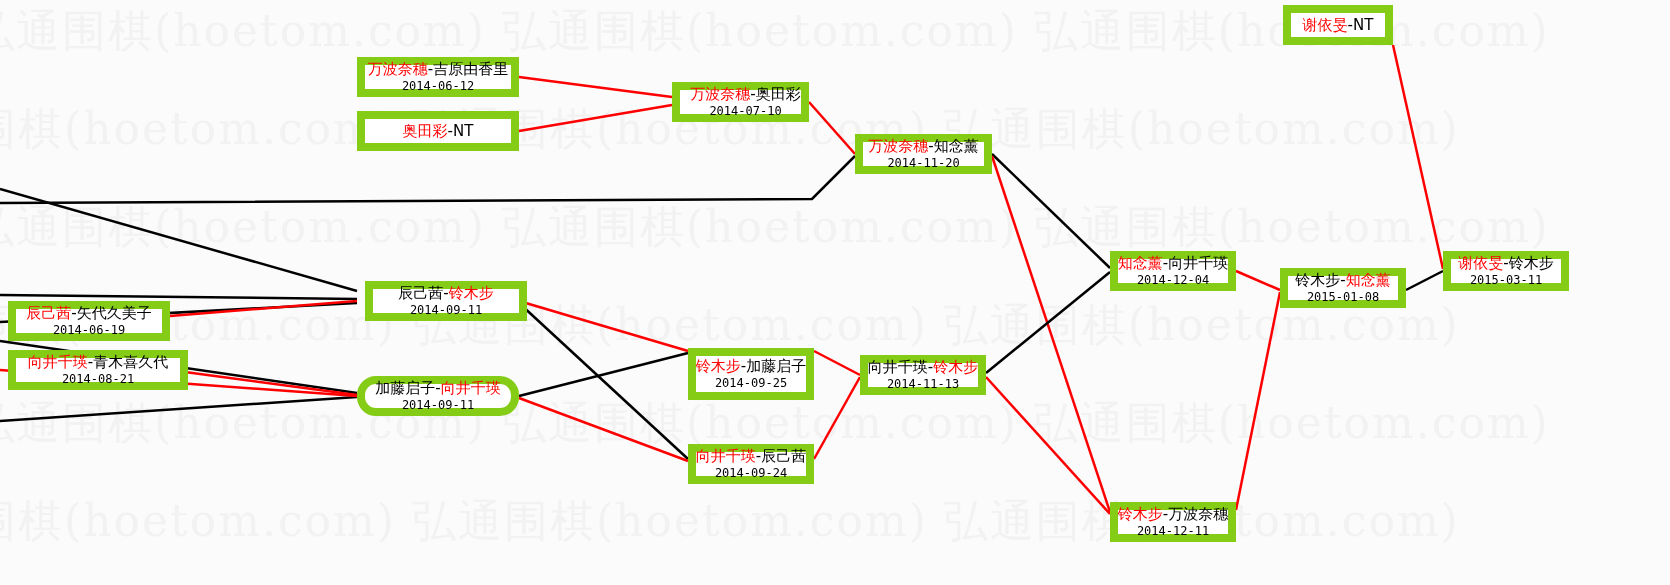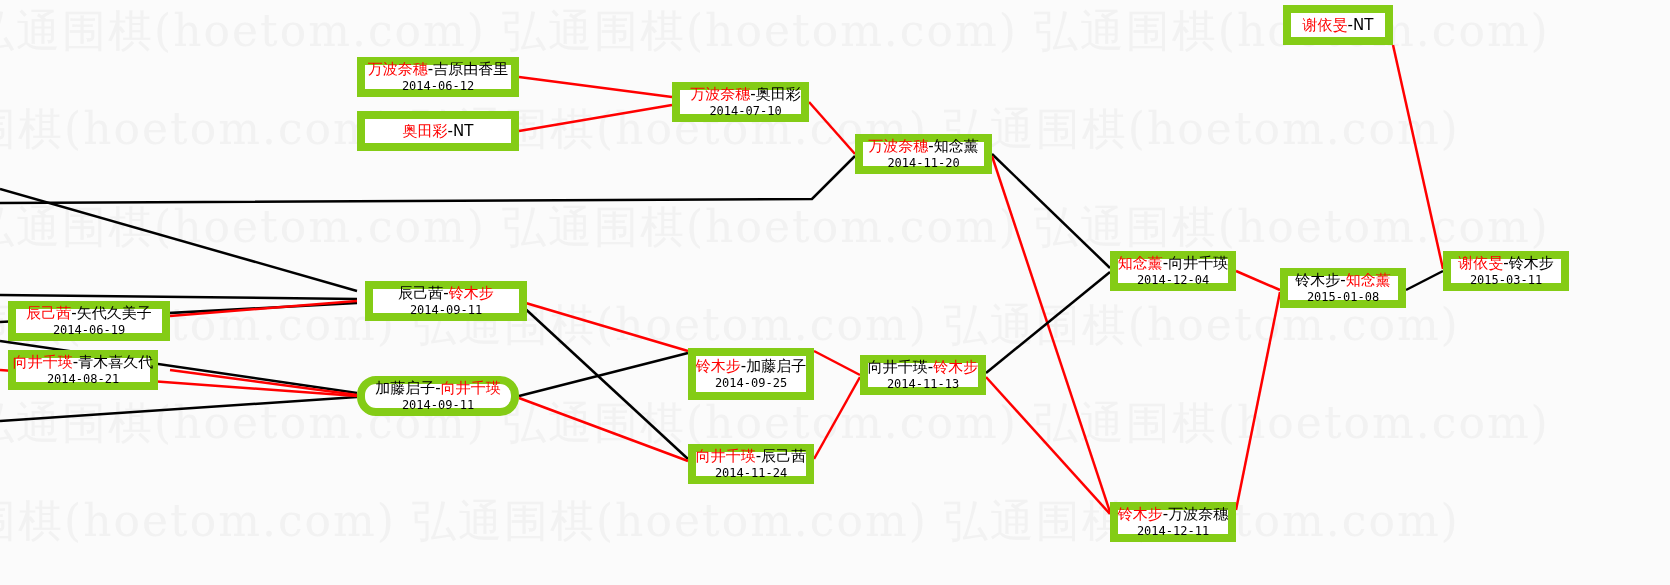--- a/index.html
+++ b/index.html
@@ -88,39 +88,39 @@
         <div class="dt">2014-07-10</div>
       </div>
       <div class="node" style="left: 855px; top: 134px; width: 137px; height: 40px;">
         <div class="ttl"><span class="r">万波奈穗</span><span>-</span><span>知念薰</span></div>
         <div class="dt">2014-11-20</div>
       </div>
       <div class="node" style="left: 8px; top: 301px; width: 162px; height: 40px;">
         <div class="ttl"><span class="r">辰己茜</span><span>-</span><span>矢代久美子</span></div>
         <div class="dt">2014-06-19</div>
       </div>
-      <div class="node" style="left: 8px; top: 350px; width: 150px; height: 40px;">
+      <div class="node" style="left: 8px; top: 350px; width: 180px; height: 40px;">
         <div class="ttl"><span class="r">向井千瑛</span><span>-</span><span>青木喜久代</span></div>
         <div class="dt">2014-08-21</div>
       </div>
       <div class="node" style="left: 365px; top: 281px; width: 162px; height: 40px;">
         <div class="ttl"><span>辰己茜</span><span>-</span><span class="r">铃木步</span></div>
         <div class="dt">2014-09-11</div>
       </div>
       <div class="node" style="left: 357px; top: 376px; width: 162px; height: 40px; border-radius: 19px;">
         <div class="ttl"><span>加藤启子</span><span>-</span><span class="r">向井千瑛</span></div>
         <div class="dt">2014-09-11</div>
       </div>
       <div class="node" style="left: 688px; top: 348px; width: 126px; height: 52px;">
         <div class="ttl"><span class="r">铃木步</span><span>-</span><span>加藤启子</span></div>
         <div class="dt">2014-09-25</div>
       </div>
       <div class="node" style="left: 688px; top: 444px; width: 126px; height: 40px;">
         <div class="ttl"><span class="r">向井千瑛</span><span>-</span><span>辰己茜</span></div>
-        <div class="dt">2014-11-24</div>
+        <div class="dt">2014-09-24</div>
       </div>
       <div class="node" style="left: 860px; top: 355px; width: 126px; height: 40px;">
         <div class="ttl"><span>向井千瑛</span><span>-</span><span class="r">铃木步</span></div>
         <div class="dt">2014-11-13</div>
       </div>
       <div class="node" style="left: 1110px; top: 251px; width: 126px; height: 40px;">
         <div class="ttl"><span class="r">知念薰</span><span>-</span><span>向井千瑛</span></div>
         <div class="dt">2014-12-04</div>
       </div>
       <div class="node" style="left: 1110px; top: 502px; width: 126px; height: 40px;">

